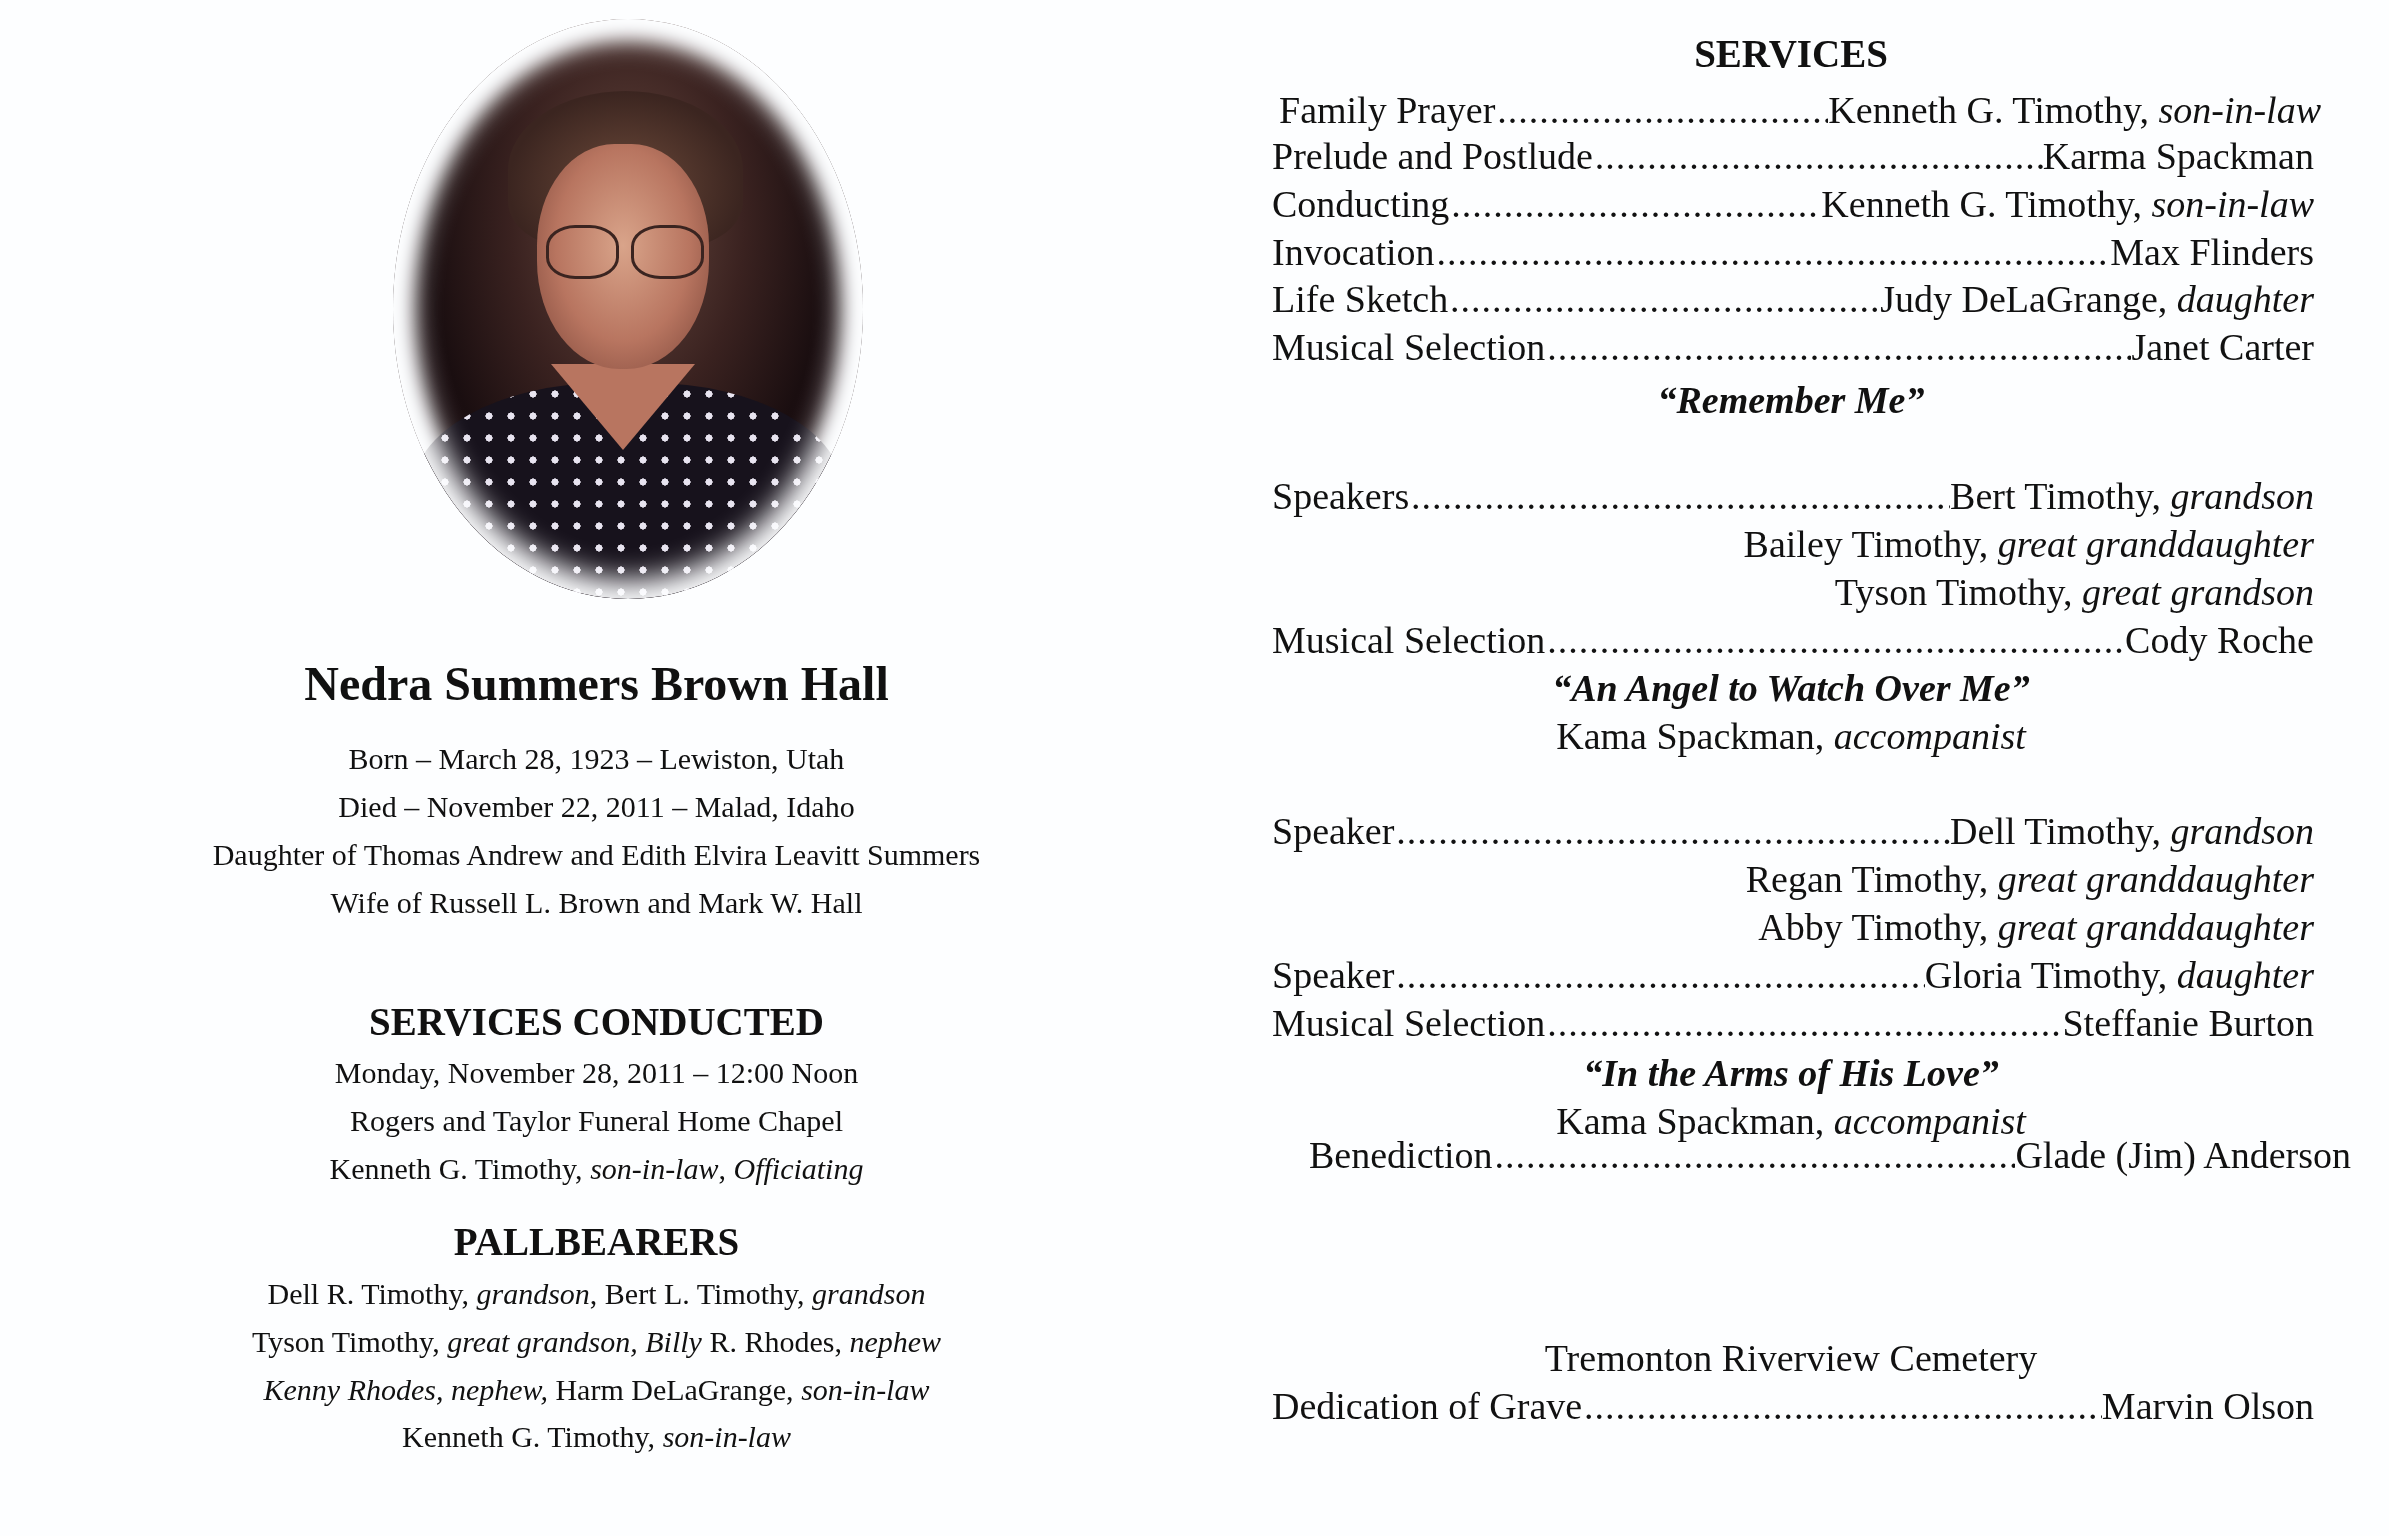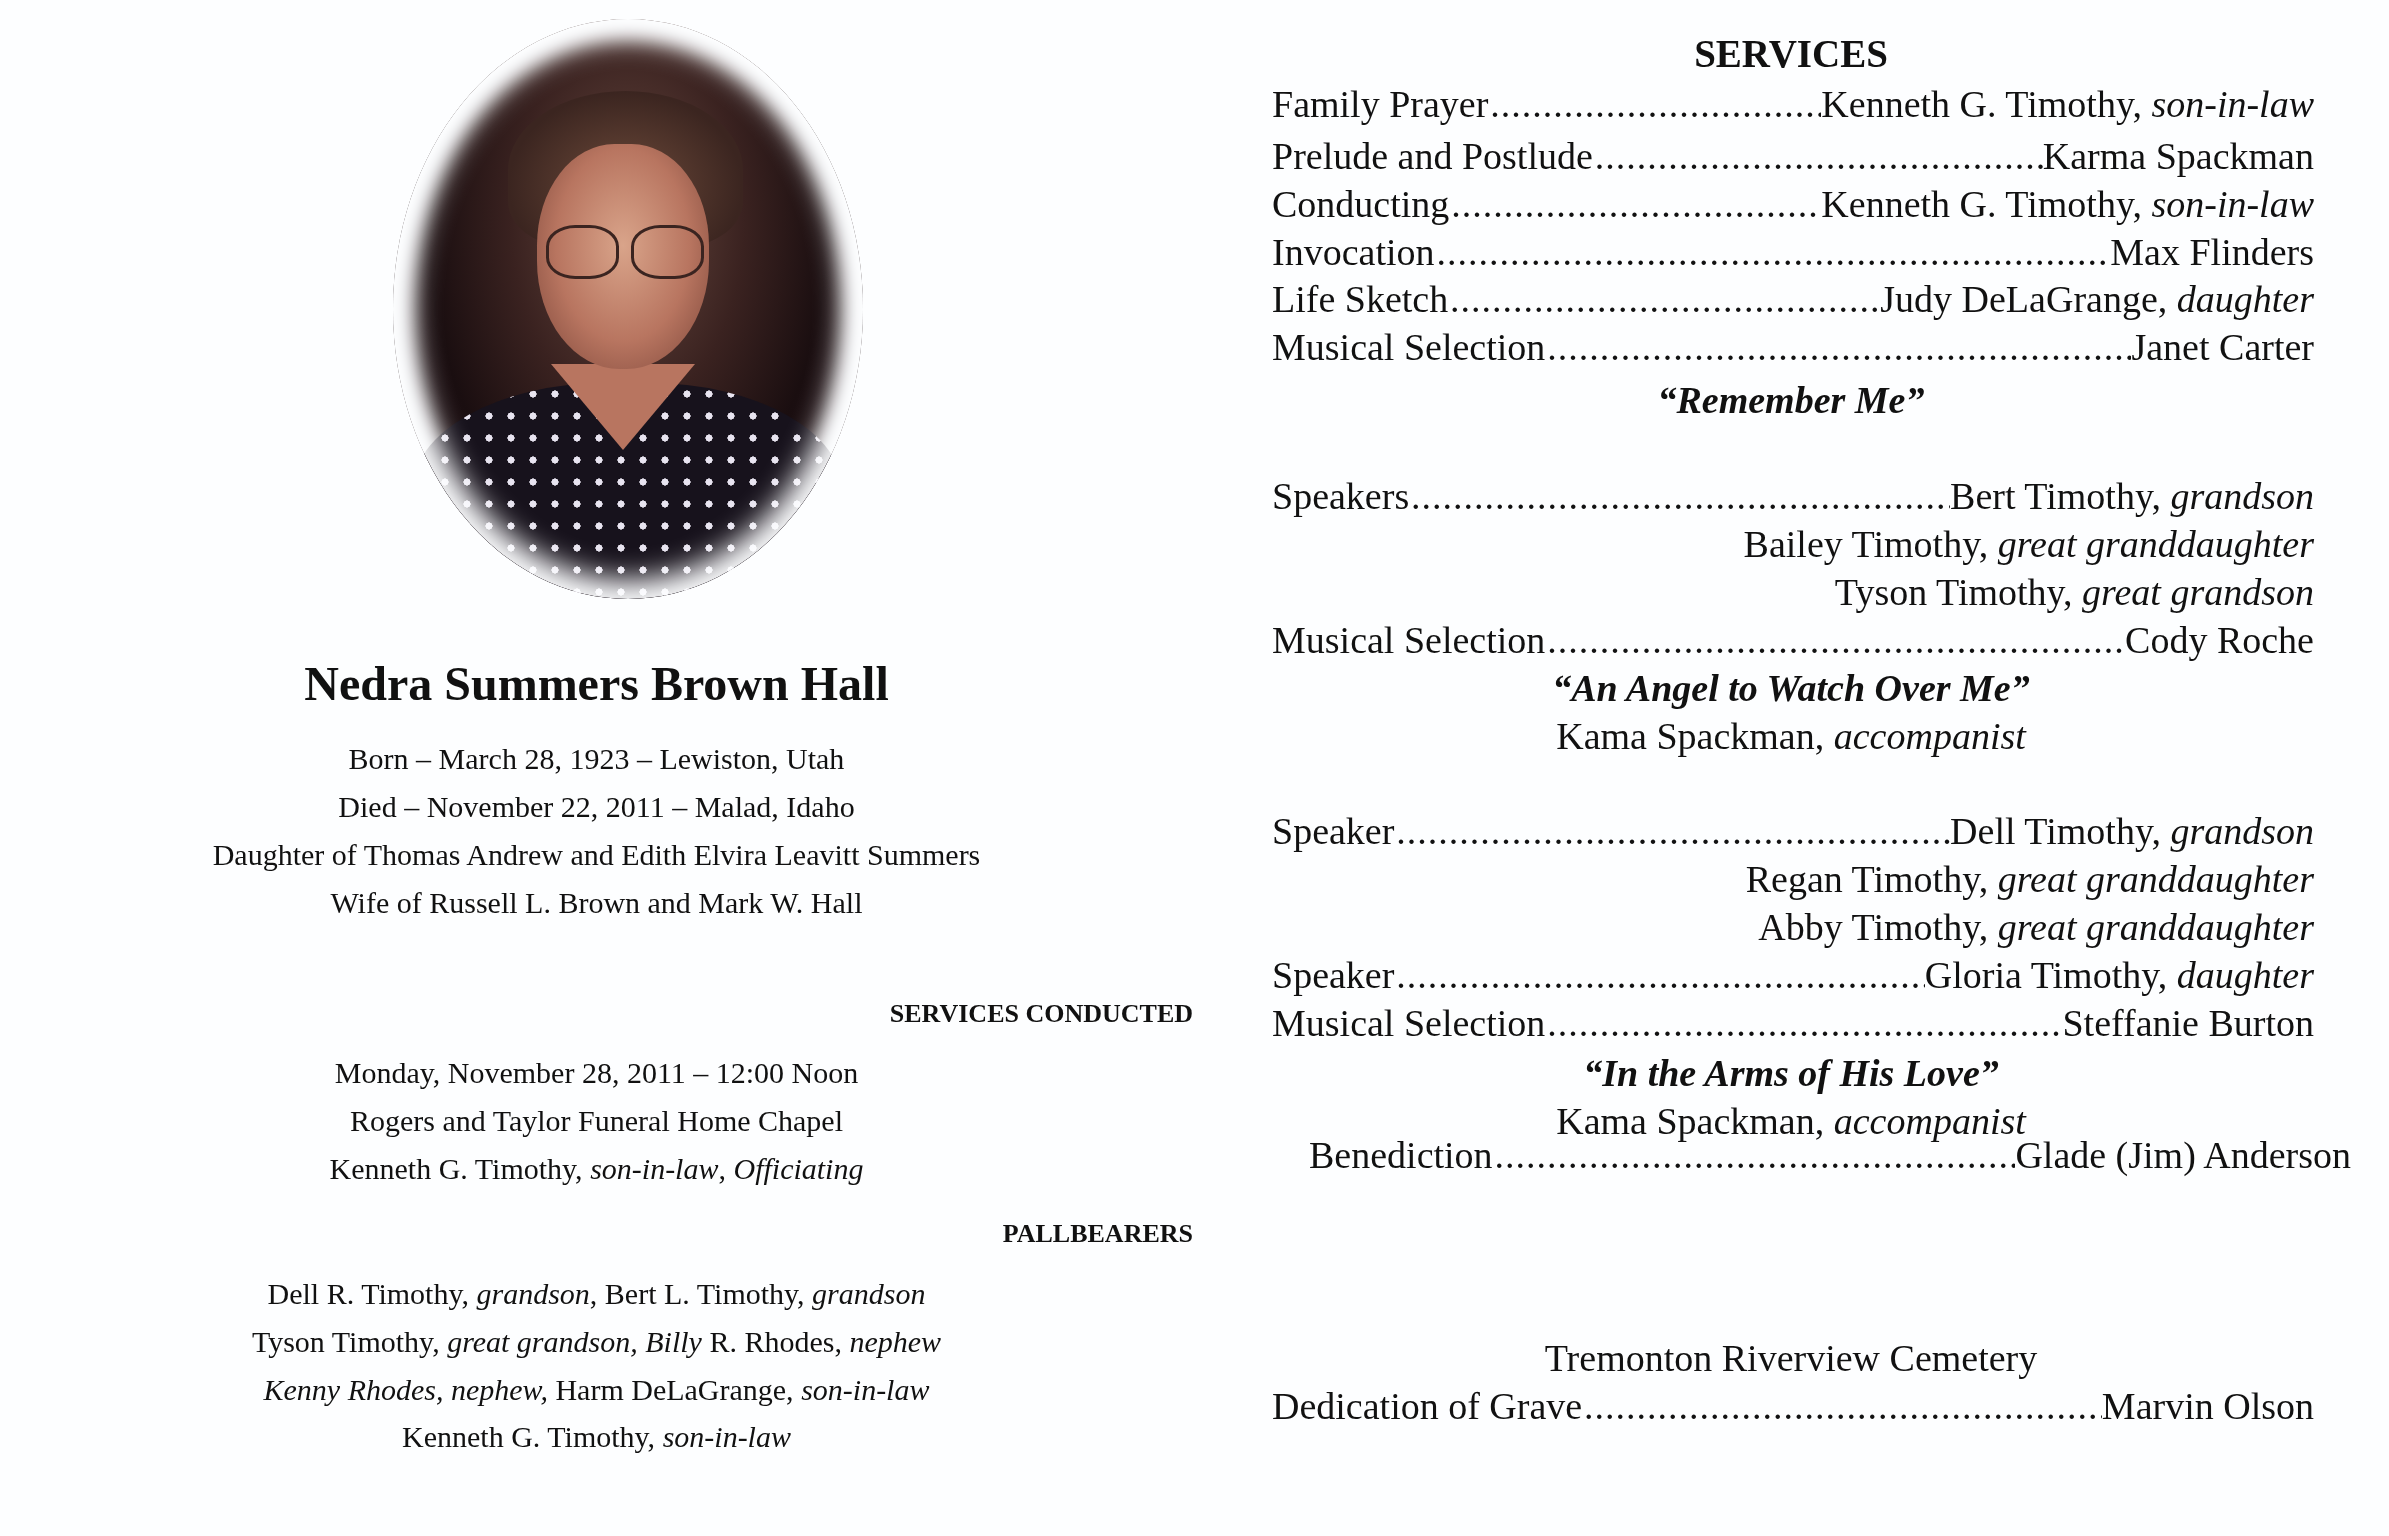--- a/index.html
+++ b/index.html
@@ -33,21 +33,21 @@
   .dress {
     position:absolute; left:19px; top:364px; width:431px; height:240px; border-radius:45% 45% 0 0;
     background-color:#17121c;
     background-image: radial-gradient(circle, #e8e4f0 3.4px, transparent 3.8px);
     background-size:22px 22px;
   }
   .collar { position:absolute; left:158px; top:345px; width:144px; height:86px; background:#b87560; clip-path:polygon(0 0,100% 0,50% 100%); }
 
   .name-title { position:absolute; left:0; width:1193px; top:656px; text-align:center; font-size:48px; font-weight:bold; }
   .info { position:absolute; left:0; width:1193px; text-align:center; font-size:30px; line-height:48px; }
-  .heading { position:absolute; left:0; width:1193px; text-align:right; font-size:26px; font-weight:bold; }
+  .heading { position:absolute; left:0; width:1193px; text-align:center; font-size:39px; font-weight:bold; }
   i, .it { font-style:italic; }
 
   .r-heading { position:absolute; left:0; width:1196px; text-align:center; font-size:39px; font-weight:bold; }
   .row { position:absolute; left:79px; width:1042px; height:48px; font-size:38px; line-height:48px; display:flex; white-space:nowrap; }
   .row .lbl { flex:0 0 auto; }
   .row .dots { flex:1 1 auto; overflow:hidden; position:relative; }
   .row .dots::after { content:"...................................................................................................................................................................................................."; position:absolute; left:1.9px; bottom:0; letter-spacing:1px; }
   .row .val { flex:0 0 auto; }
   .cont { position:absolute; right:75px; font-size:38px; line-height:48px; text-align:right; white-space:nowrap; }
   .center { position:absolute; left:0; width:1196px; text-align:center; font-size:38px; line-height:48px; }
@@ -88,21 +88,21 @@
       <div class="info" style="top: 1318px;"><span>Tyson Timothy, </span><i>great grandson, Billy</i><span> R. Rhodes, </span><i>nephew</i></div>
       <div class="info" style="top: 1366px;"><i>Kenny Rhodes, nephew,</i><span> Harm DeLaGrange, </span><i>son-in-law</i></div>
       <div class="info" style="top: 1413px;"><span>Kenneth G. Timothy, </span><i>son-in-law</i></div>
     </div>
 </div>
 
 <div class="panel-right">
   <div class="r-heading" style="top:31px">SERVICES</div>
 
   <div id="program-rows">
-      <div class="row" style="top: 80px;">
+      <div class="row" style="top: 86px; margin-left: 7px;">
         <span class="lbl">Family Prayer</span>
         <span class="dots"></span>
         <span class="val"><span>Kenneth G. Timothy, </span><i>son-in-law</i></span>
       </div>
       <div class="row" style="top: 132px;">
         <span class="lbl">Prelude and Postlude</span>
         <span class="dots"></span>
         <span class="val"><span>Karma Spackman</span></span>
       </div>
       <div class="row" style="top: 180px;">

